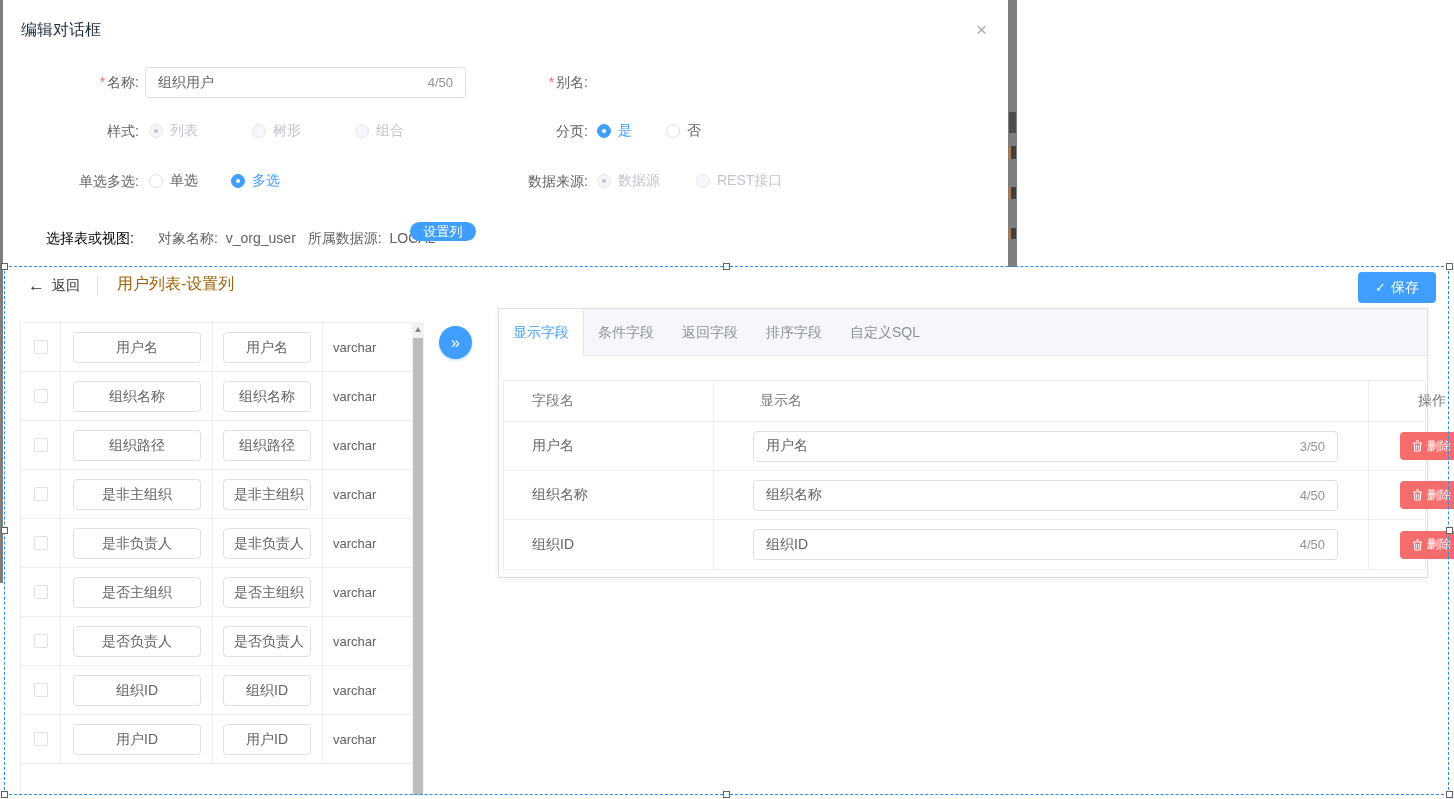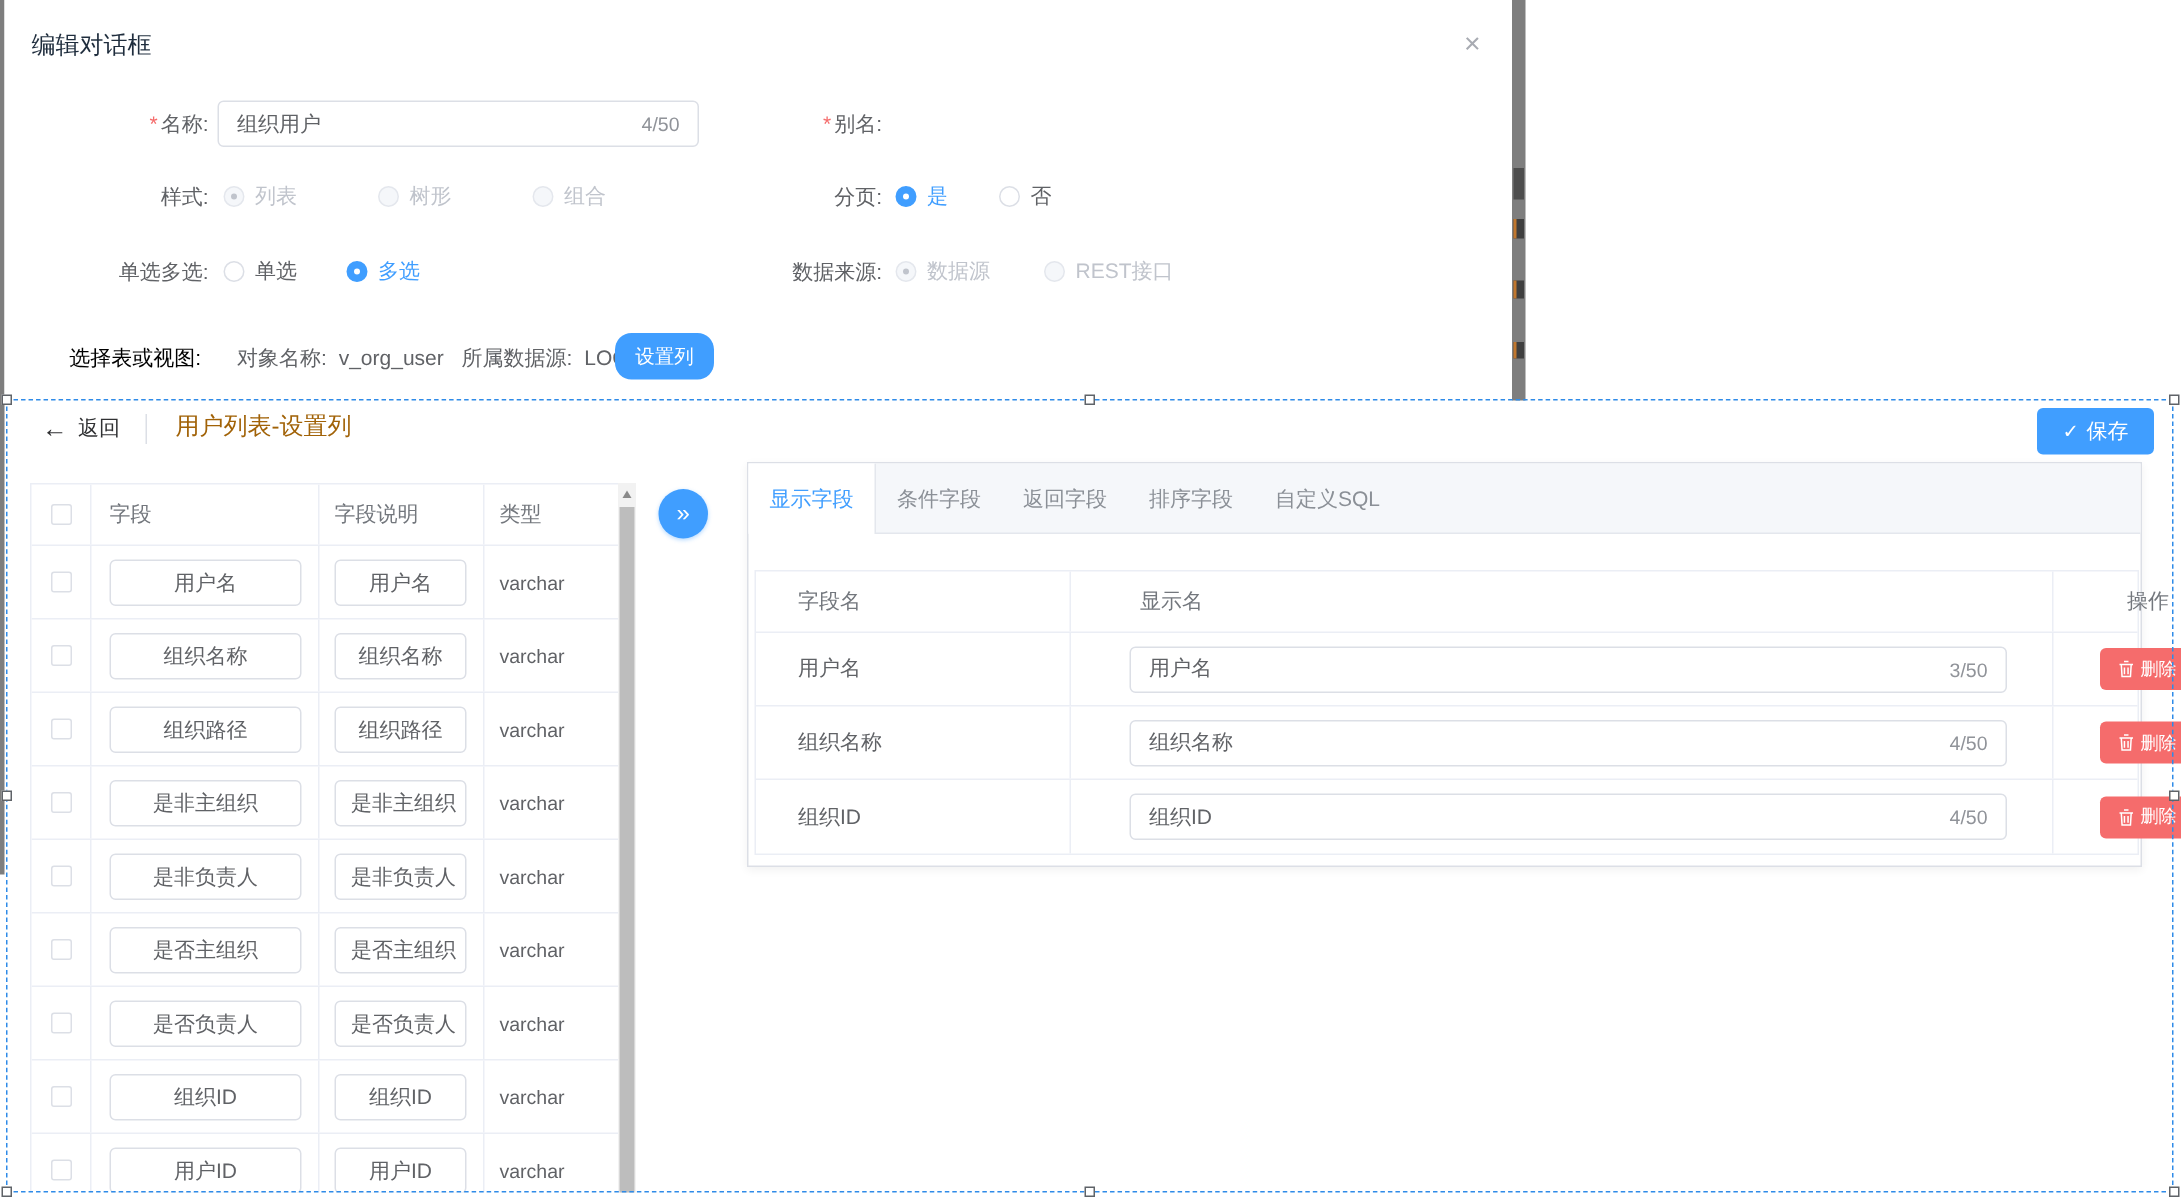--- a/index.html
+++ b/index.html
@@ -192,43 +192,35 @@
     </span>
   </div>
 
   <div class="abs" style="left:25px;top:223px;width:106px;text-align:right;line-height:30px;color:#000000;">选择表或视图:</div>
   <div class="abs" style="left:155px;top:223px;line-height:30px;white-space:nowrap;">
     <span class="meta-label">对象名称:</span>
     <span class="meta-val" style="margin-left:4px;">v_org_user</span>
     <span class="meta-label" style="margin-left:8px;">所属数据源:</span>
     <span class="meta-val" style="margin-left:4px;">LOCAL</span>
   </div>
-  <button class="abs btn-primary" style="left:407px;top:222px;width:66px;height:31px;border-radius:11px;">设置列</button>
+  <button class="abs btn-primary" style="left:407px;top:222px;width:66px;height:19px;border-radius:11px;">设置列</button>
 </div>
 
 <div class="abs back-group">
   <span class="back-arrow">←</span>
   <span>返回</span>
 </div>
 <div class="abs hdr-divider"></div>
 <div class="abs panel-title">用户列表-设置列</div>
 <button class="abs btn-primary save-btn">
   <span class="ck">✓</span>
   <span>保存</span>
 </button>
 
 <div class="abs ltable">
-  <div class="lrow head">
-    <div class="lc1">
-        <span class="cbx"></span>
-      </div>
-    <div class="lc2">字段</div>
-    <div class="lc3">字段说明</div>
-    <div class="lc4" style="color:#73777d;font-size:14px;">类型</div>
-  </div>
 
   <div class="lrow">
     <div class="lc1">
         <span class="cbx"></span>
       </div>
     <div class="lc2">
         <span class="finput fi1">用户名</span>
       </div>
     <div class="lc3">
         <span class="finput fi2">用户名</span>

